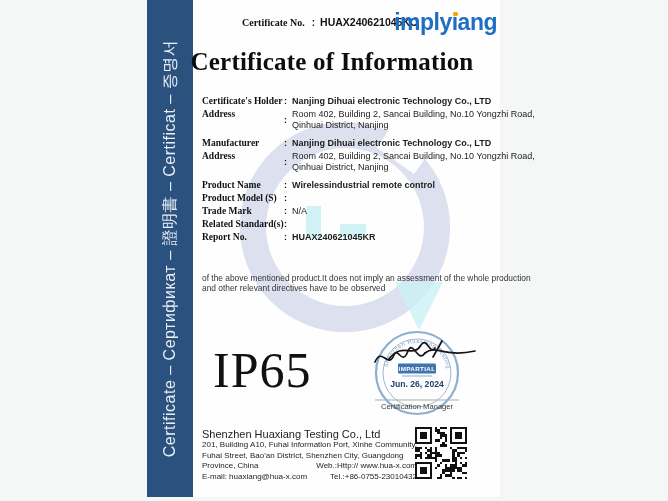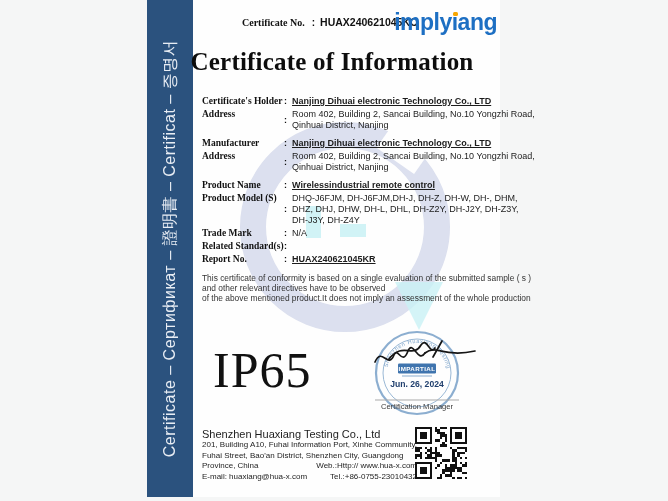--- a/index.html
+++ b/index.html
@@ -60,21 +60,21 @@
   
   .fields{position:absolute;left:55px;top:96px;width:295px;}
   .frow{display:grid;grid-template-columns:82px 8px 1fr;margin-bottom:2px;}
   .frow.gap{margin-top:7px;}
   .flabel{
     font-family:"Liberation Serif",serif;font-weight:bold;font-size:9.5px;
     color:#111;line-height:11px;
   }
   .fcolon{font-weight:bold;font-size:9px;color:#111;line-height:11px;align-self:center;}
   .fvalue{font-size:9px;color:#1c1c1c;line-height:11px;}
-  .frow.bold .fvalue{font-weight:bold;text-decoration:underline;}
+  .frow.bold .fvalue{font-weight:bold;}
   .fvalue div{white-space:nowrap;}
   
   .para{position:absolute;left:55px;top:274px;font-size:8.4px;color:#333;line-height:9.8px;}
   .para div{white-space:nowrap;}
   
   .ip{
     position:absolute;left:66px;top:341px;font-family:"Liberation Serif",serif;
     font-size:50px;color:#111;letter-spacing:1px;
   }
   
@@ -146,25 +146,20 @@
         <div class="frow bold gap">
           <div class="flabel">Product Name</div>
           <div class="fcolon">:</div>
           <div class="fvalue">
             <div>Wirelessindustrial remote control</div>
           </div>
         </div>
         <div class="frow">
           <div class="flabel">Product Model (S)</div>
           <div class="fcolon">:</div>
-          <div class="fvalue">
-            <div>DHQ-J6FJM, DH-J6FJM,DH-J, DH-Z, DH-W, DH-, DHM,</div>
-            <div>DHZ, DHJ, DHW, DH-L, DHL, DH-Z2Y, DH-J2Y, DH-Z3Y,</div>
-            <div>DH-J3Y, DH-Z4Y</div>
-          </div>
         </div>
         <div class="frow">
           <div class="flabel">Trade Mark</div>
           <div class="fcolon">:</div>
           <div class="fvalue">
             <div>N/A</div>
           </div>
         </div>
         <div class="frow bold">
           <div class="flabel">Related Standard(s)</div>
@@ -173,23 +168,22 @@
         <div class="frow bold">
           <div class="flabel">Report No.</div>
           <div class="fcolon">:</div>
           <div class="fvalue">
             <div>HUAX240621045KR</div>
           </div>
         </div>
       </div>
 
     <div class="para" id="para">
-        <div>This certificate of conformity is based on a single evaluation of the submitted sample ( s )</div>
+        <div>of the above mentioned product.It does not imply an assessment of the whole production</div>
         <div>and other relevant directives have to be observed</div>
-        <div>of the above mentioned product.It does not imply an assessment of the whole production</div>
       </div>
 
     <div class="ip">IP65</div>
 
     <div class="seal">
       <svg width="112" height="94" viewBox="0 0 112 94">
         <circle cx="50" cy="47" r="41" fill="none" stroke="#7fa5cb" stroke-width="2.2" opacity=".9"></circle>
         <circle cx="50" cy="47" r="34" fill="none" stroke="#8fb0d0" stroke-width="1" opacity=".9"></circle>
         <defs>
           <path id="arcTop" d="M 20,47 A 30,30 0 1 1 80,47"></path>

